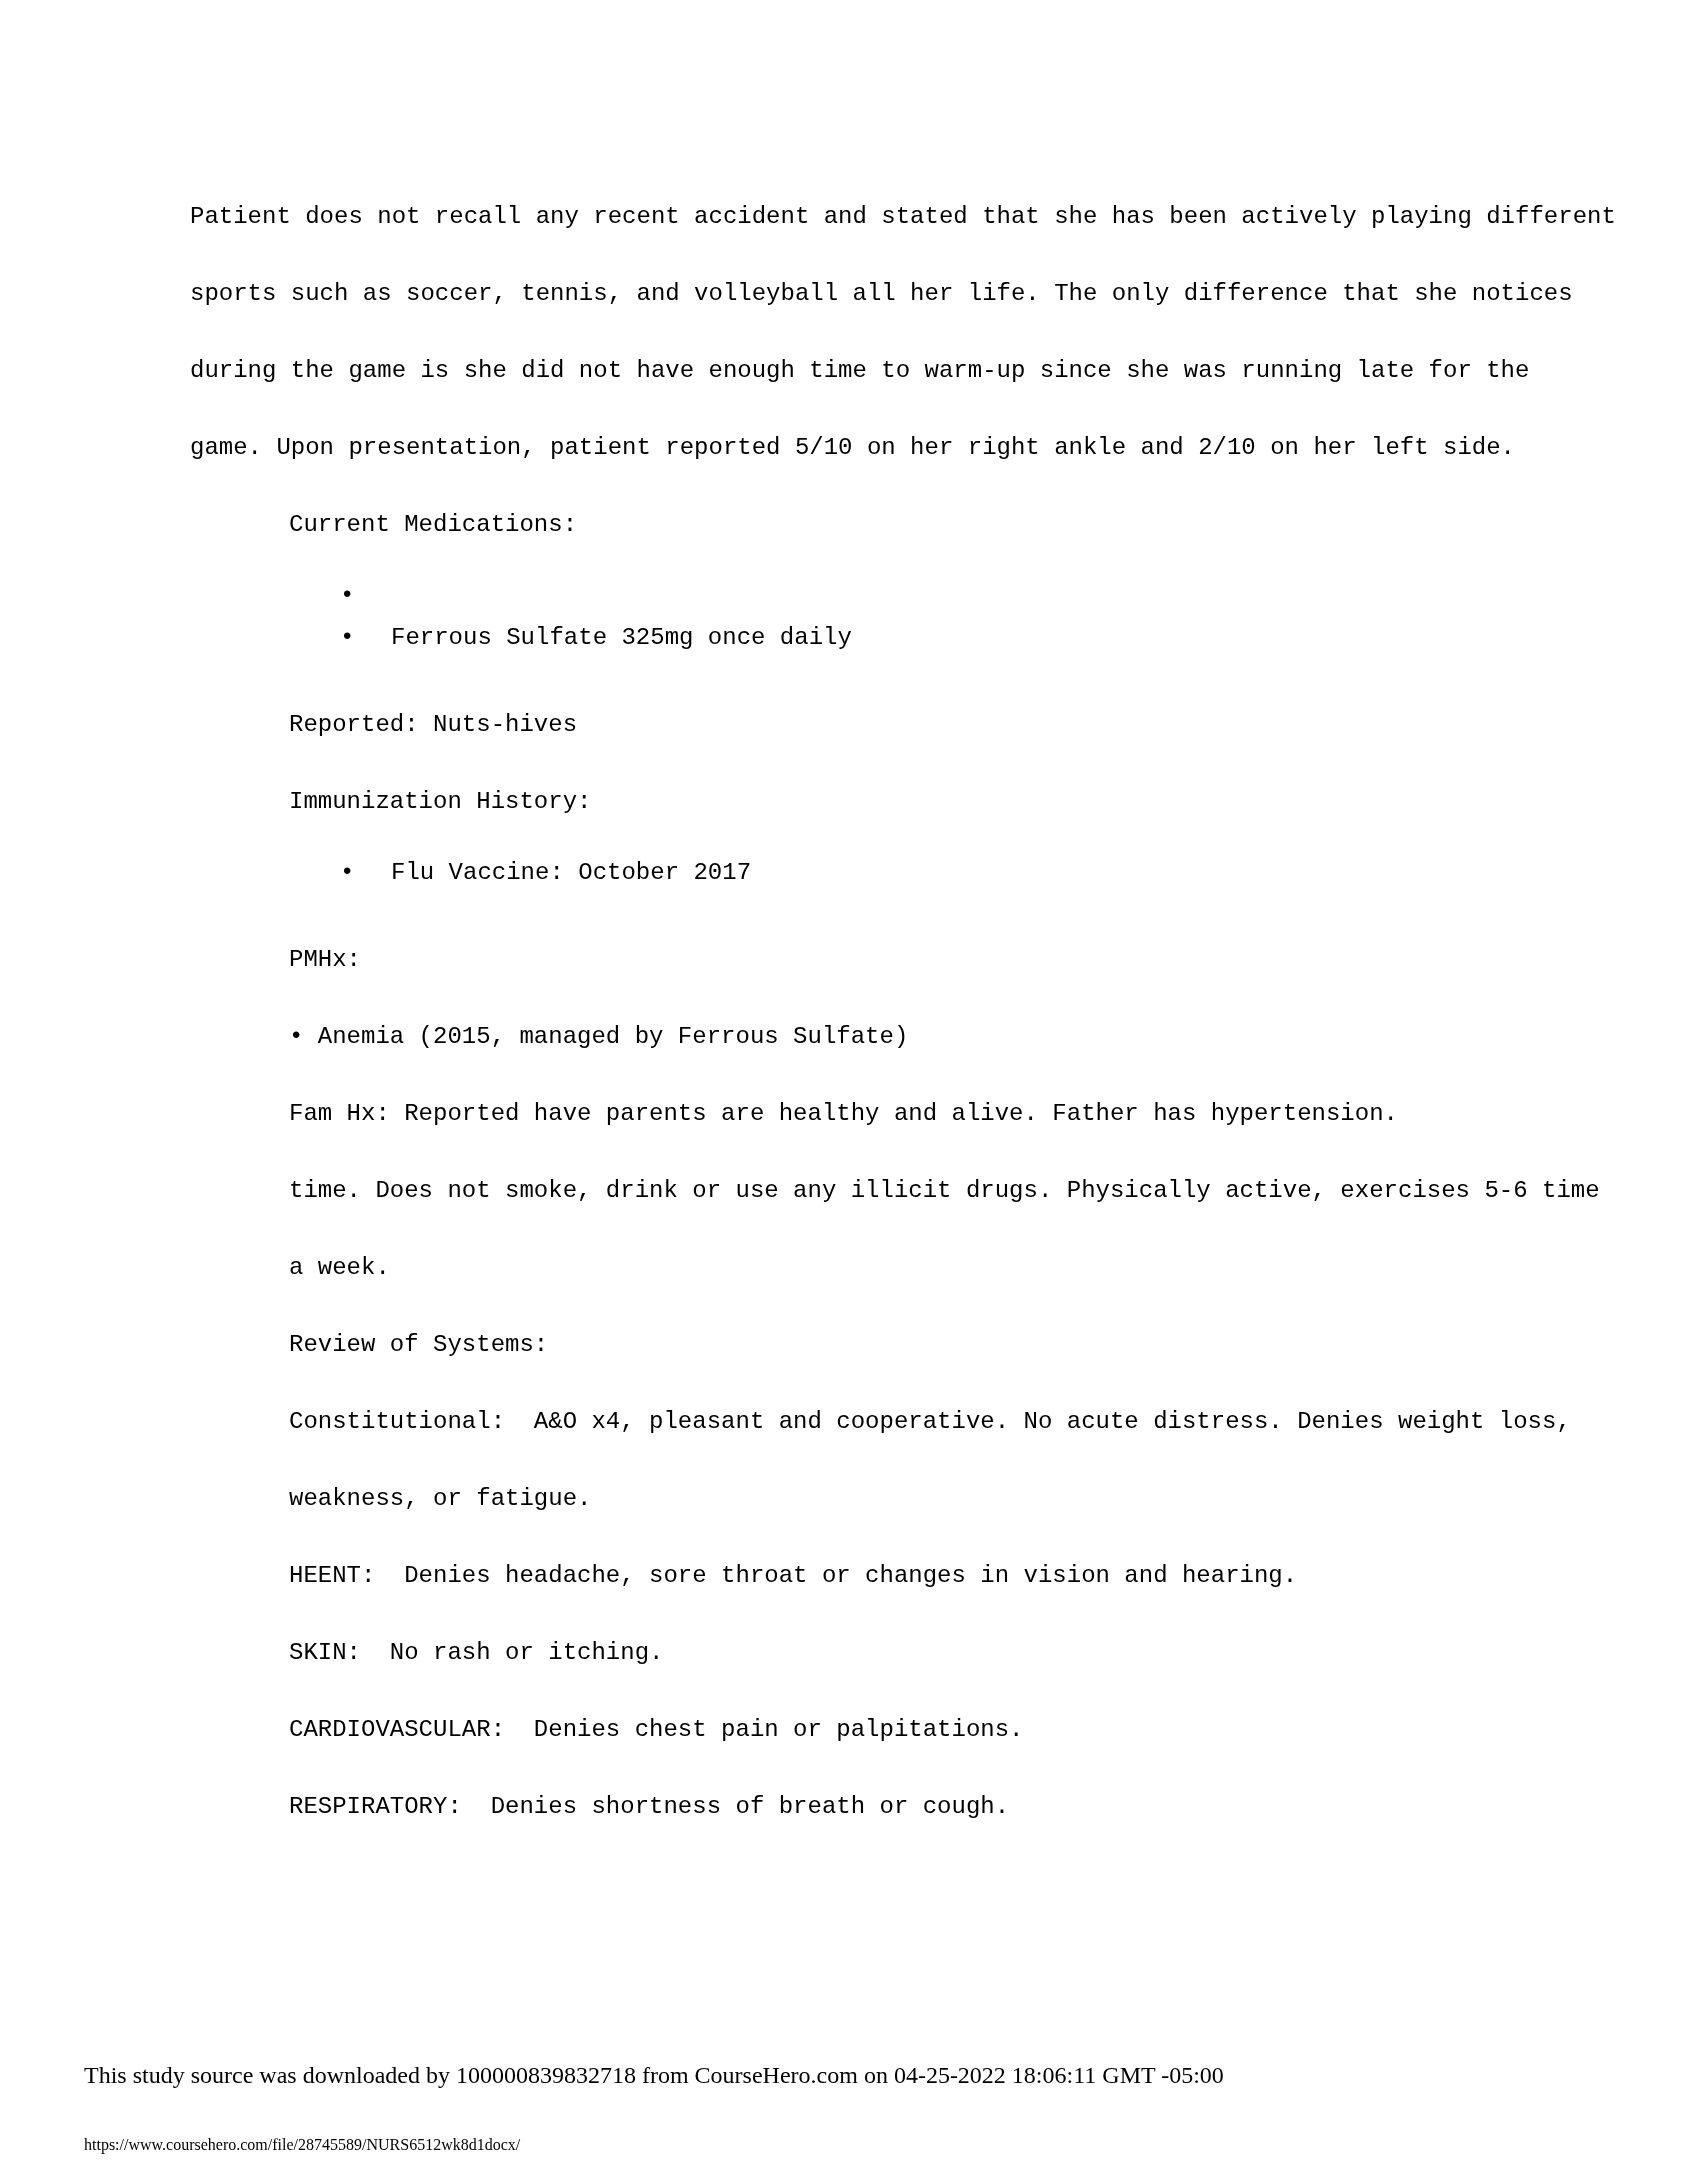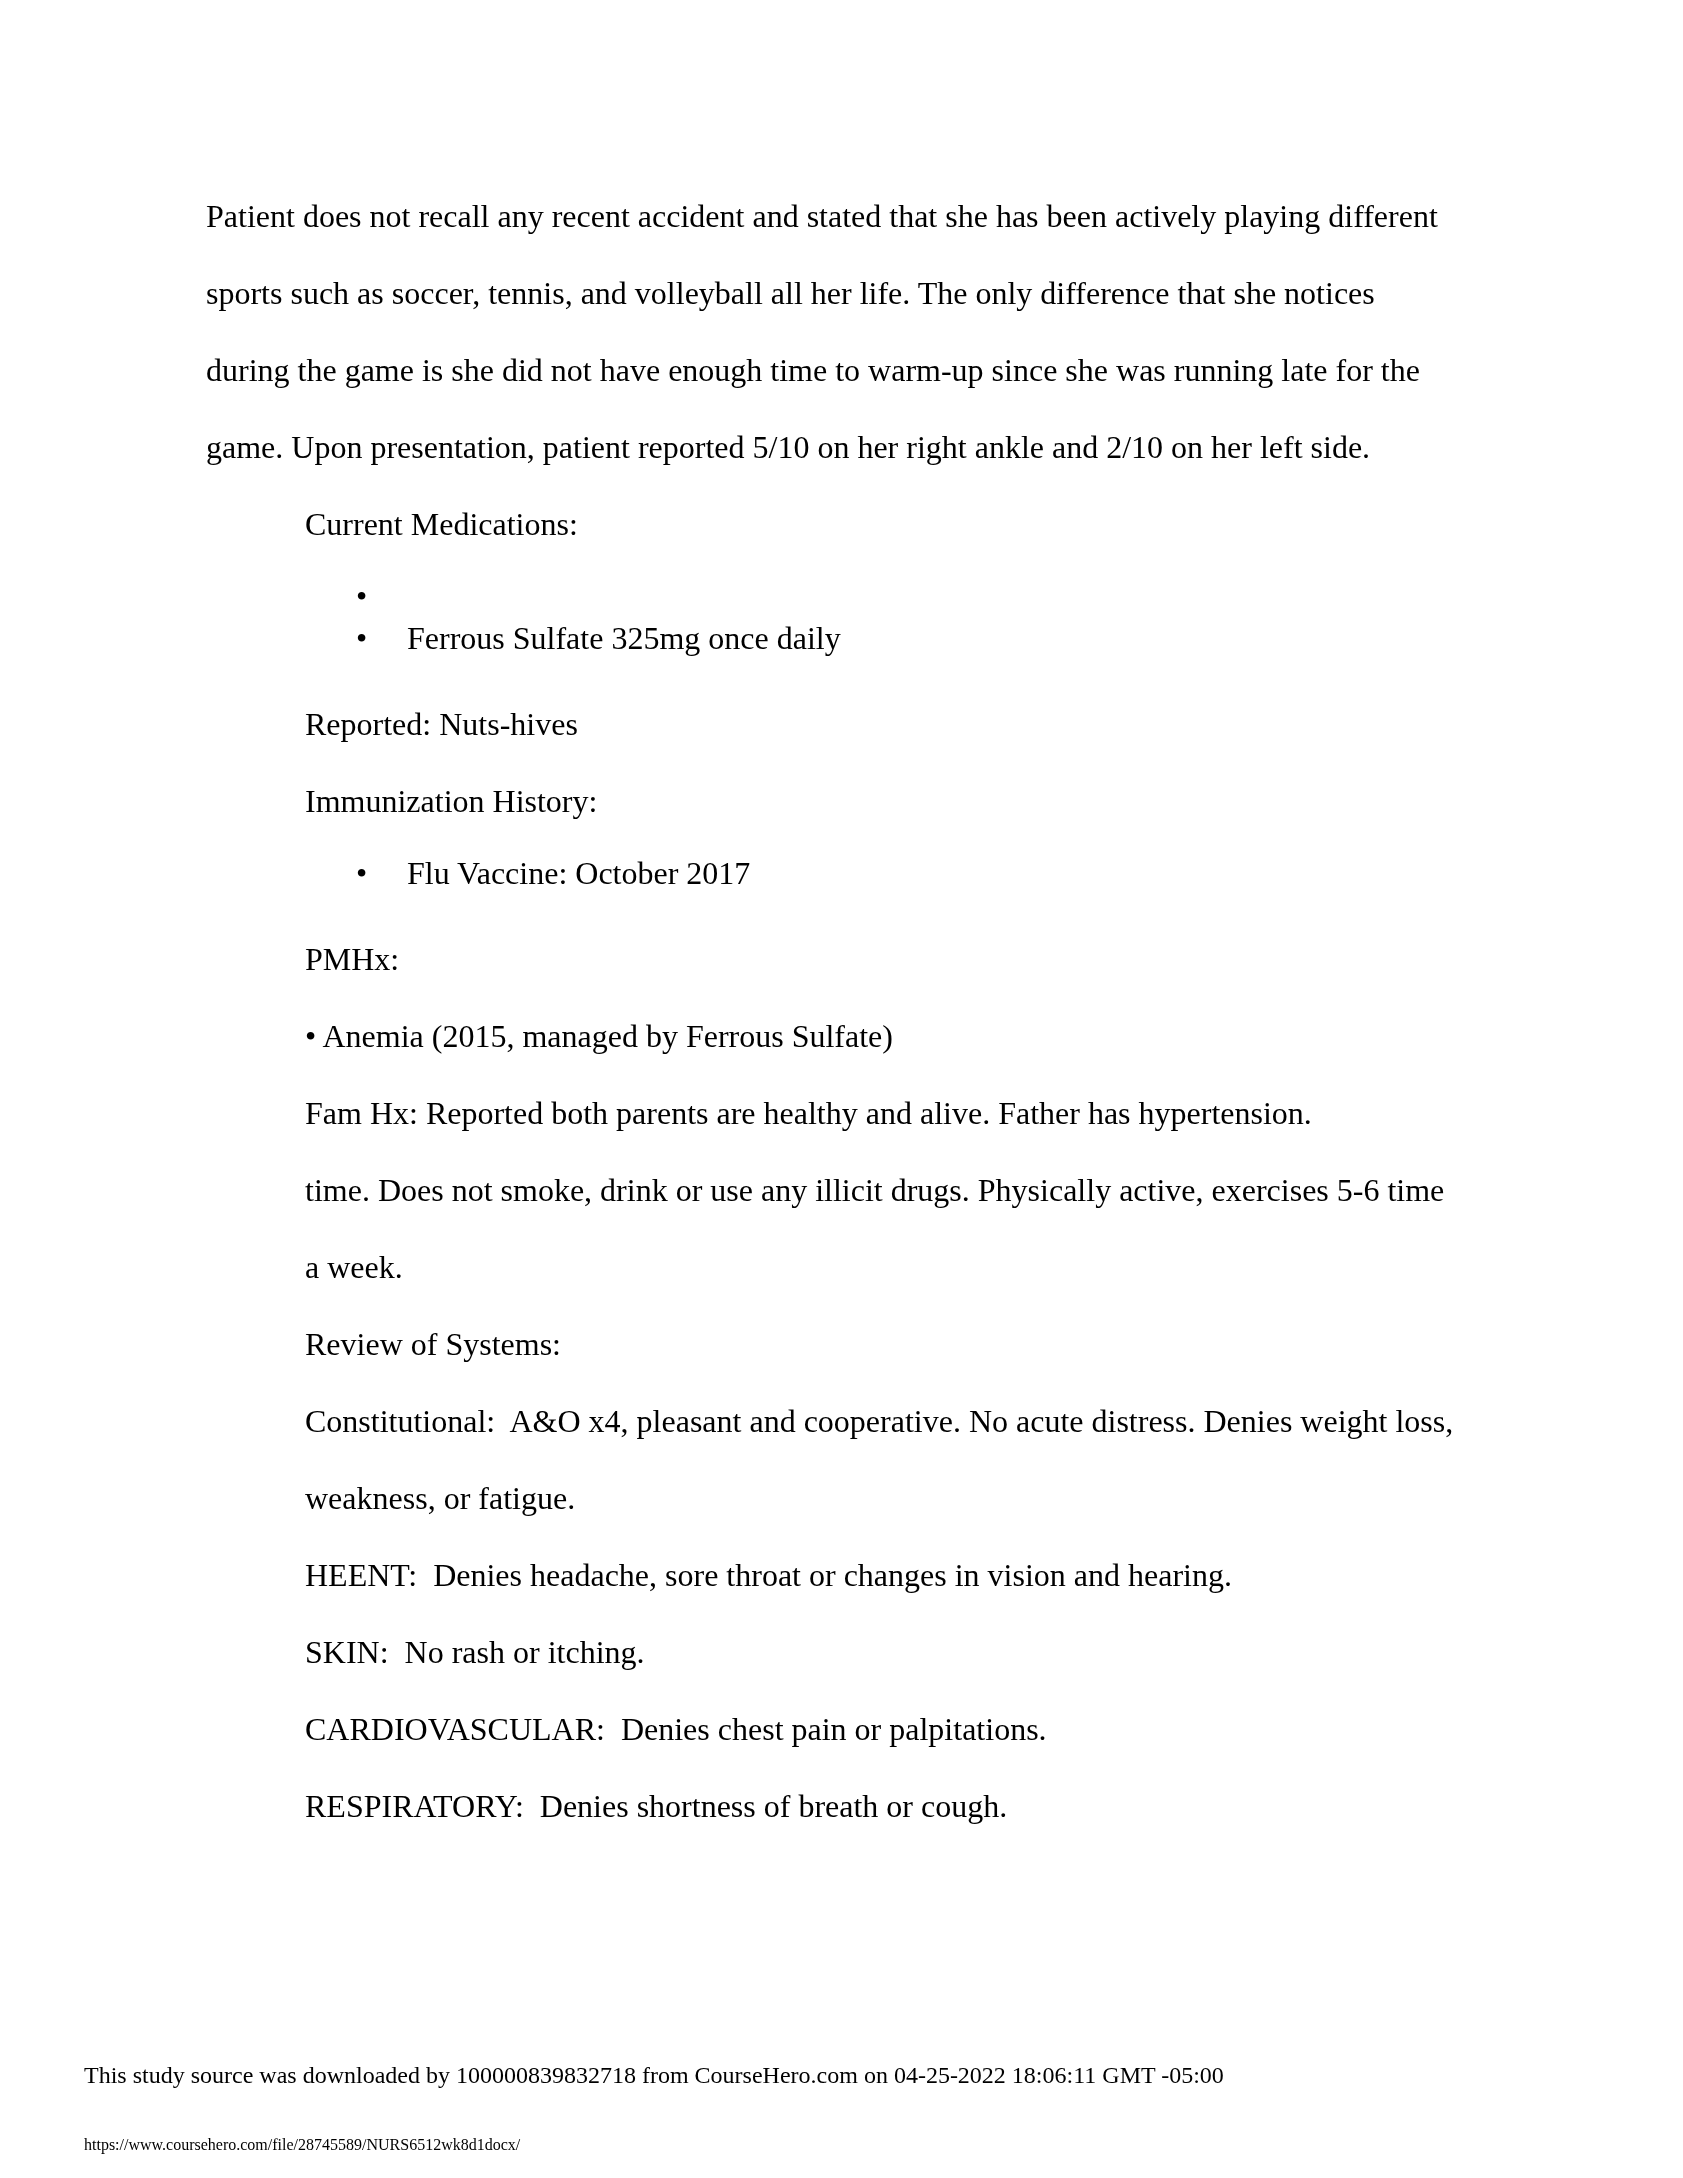--- a/index.html
+++ b/index.html
@@ -8,24 +8,25 @@
     position: relative;
     width: 1683px;
     height: 2178px;
     background: #ffffff;
     color: #000000;
     font-family: "Liberation Serif", "DejaVu Serif", serif;
     overflow: hidden;
   }
   .content {
     position: absolute;
-    left: 206px;
+    left: 190px;
     top: 178px;
     width: 1327px;
-    font-size: 32px;
+    font-size: 24px;
+    font-family: Liberation Mono, monospace;
   }
   .dline {
     line-height: 77px;
     height: 77px;
     white-space: pre;
   }
   .indent { padding-left: 99px; }
   .blist { margin-top: 12px; }
   .bitem {
     display: flex;
@@ -87,21 +88,21 @@
     <div class="blist">
       <div class="bitem">
         <span class="marker">•</span>
         <span class="btext">Flu Vaccine: October 2017</span>
       </div>
     </div>
 
     <div class="dline indent after-list">PMHx:</div>
     <div class="dline indent">• Anemia (2015, managed by Ferrous Sulfate)</div>
 
-    <div class="dline indent">Fam Hx: Reported both parents are healthy and alive. Father has hypertension.</div>
+    <div class="dline indent">Fam Hx: Reported have parents are healthy and alive. Father has hypertension.</div>
 
     <div class="dline indent">time. Does not smoke, drink or use any illicit drugs. Physically active, exercises 5-6 time</div>
     <div class="dline indent">a week.</div>
 
     <div class="dline indent">Review of Systems:</div>
 
     <div class="dline indent">Constitutional:  A&amp;O x4, pleasant and cooperative. No acute distress. Denies weight loss,</div>
     <div class="dline indent">weakness, or fatigue.</div>
 
     <div class="dline indent">HEENT:  Denies headache, sore throat or changes in vision and hearing.</div>

